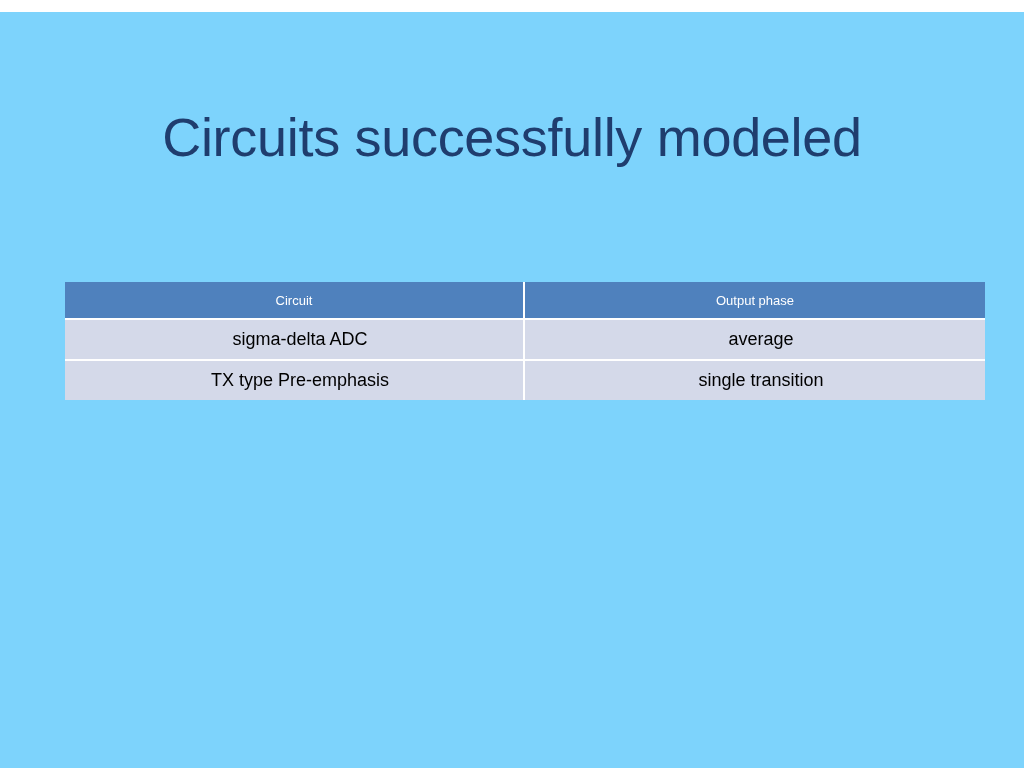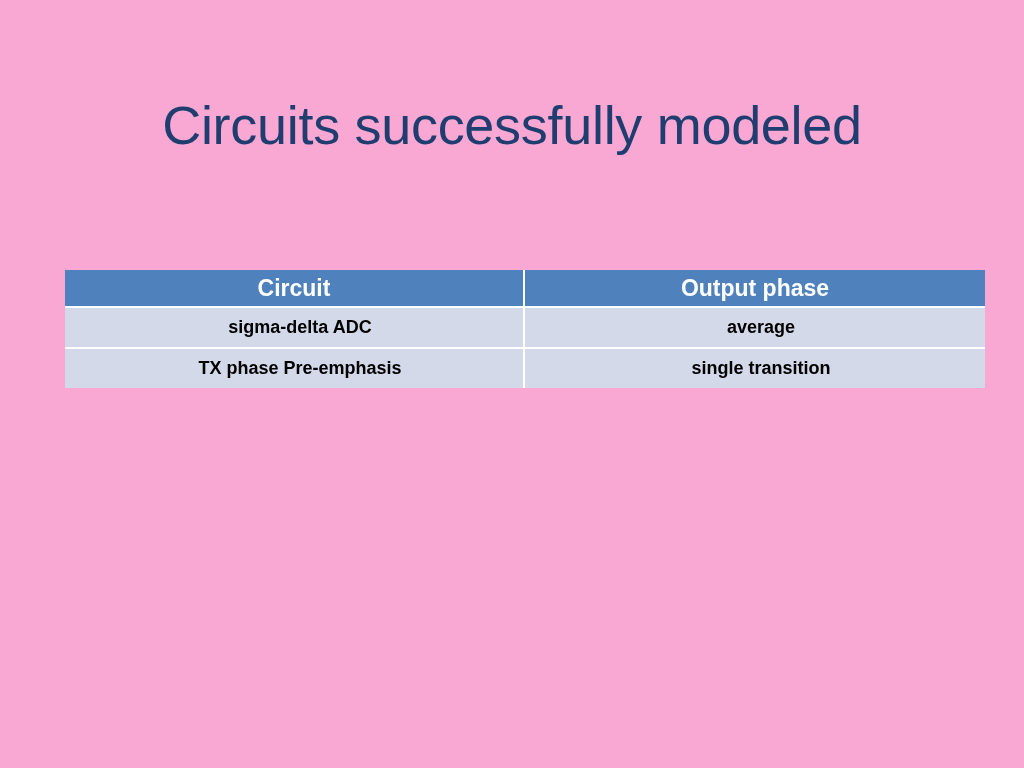--- a/index.html
+++ b/index.html
@@ -11,21 +11,22 @@
     height: 768px;
     background: #FFFFFF;
     font-family: "Liberation Sans", sans-serif;
     overflow: hidden;
     position: relative;
   }
 
   .slide {
     position: absolute;
     inset: 0;
-    background: #f9a8d4;
+    background: #7dd3fc;
+    margin-top: 12px;
   }
 
   
   .slide-title {
     position: absolute;
     left: 0;
     right: 0;
     top: 62px;
     text-align: center;
     font-size: 54px;
@@ -66,29 +67,29 @@
   .data-table td:last-child {
     border-right: none;
   }
   .data-table tr:last-child td {
     border-bottom: none;
   }
 
   .data-table thead th {
     background: #4F81BD;
     color: #FFFFFF;
-    font-weight: bold;
-    font-size: 23px;
+    font-weight: normal;
+    font-size: 13px;
     height: 36px;
   }
 
   .data-table tbody td {
     color: #000000;
     font-size: 18px;
-    font-weight: 700;
+    font-weight: 400;
     height: 39px;
     background: #D4D9E9;
     padding-left: 20px;
   }
 
   .data-table tbody tr.row-alt td {
     background: #E8EBF3;
   }
 </style>
 </head>
@@ -109,20 +110,20 @@
           <th>Circuit</th>
           <th>Output phase</th>
         </tr>
       </thead>
       <tbody>
         <tr>
           <td>sigma-delta ADC</td>
           <td>average</td>
         </tr>
         <tr>
-          <td>TX phase Pre-emphasis</td>
+          <td>TX type Pre-emphasis</td>
           <td>single transition</td>
         </tr>
       </tbody>
     </table>
   </div>
 
 </div>
 
 </body></html>

